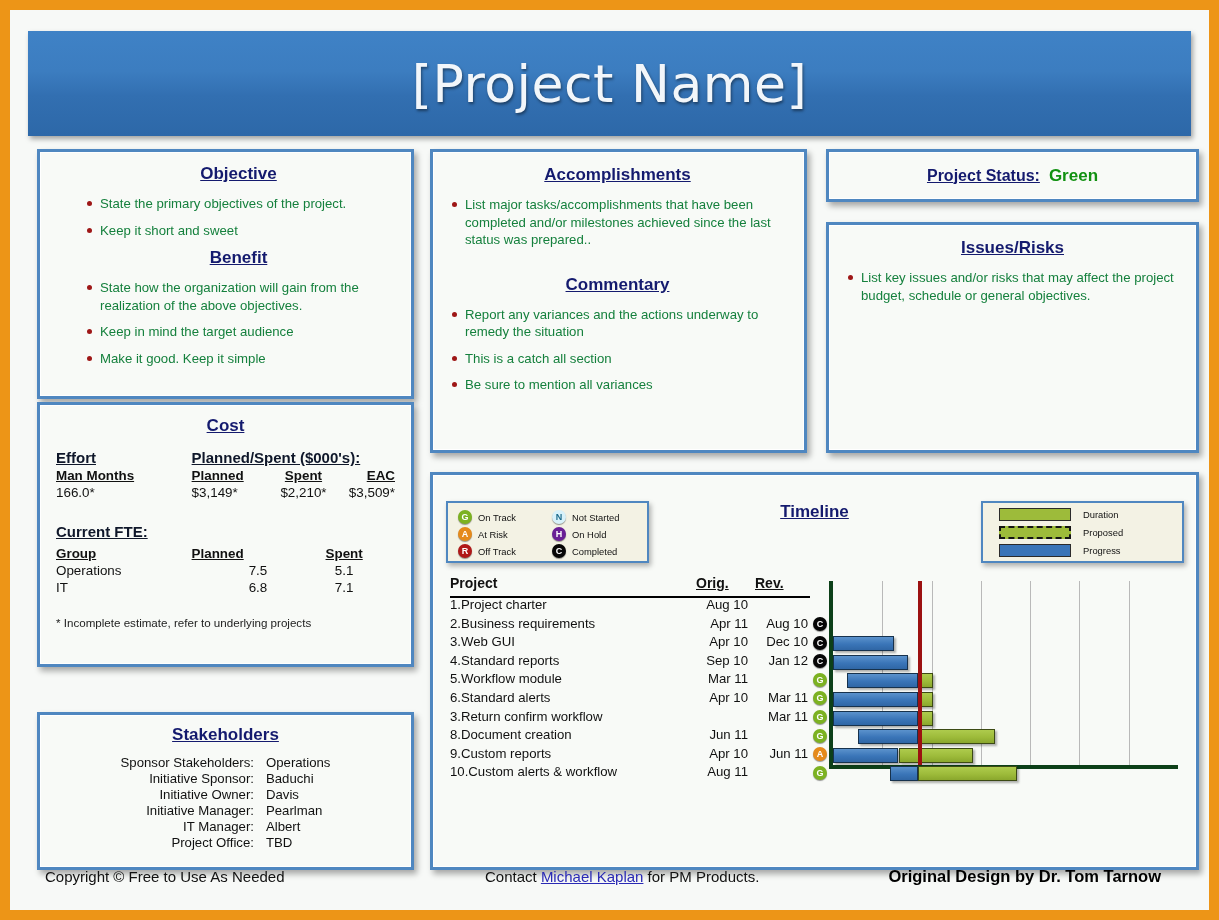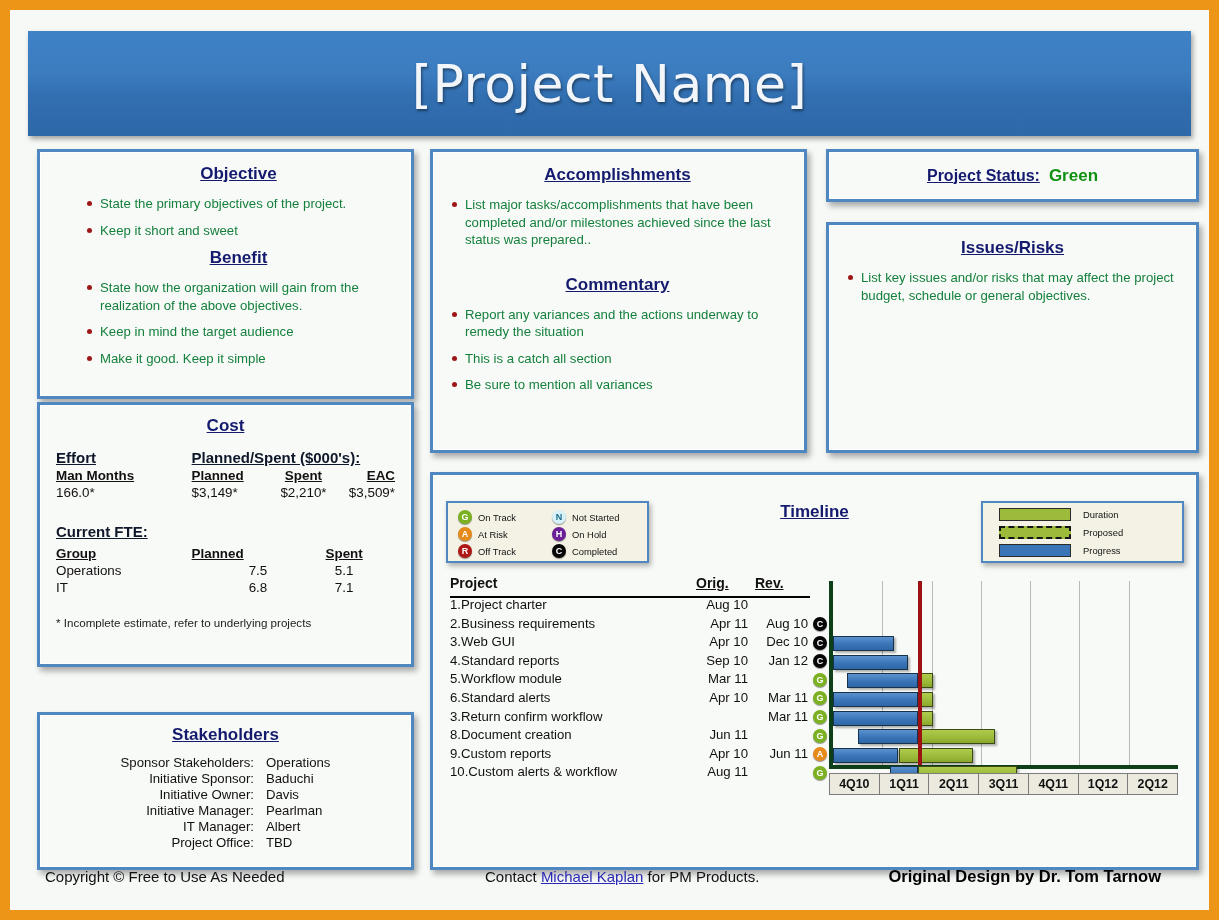--- a/index.html
+++ b/index.html
@@ -463,29 +463,20 @@
             <div class="bar bar-prog" style="left: 0%; width: 24.5714%; top: 129.6px;"></div>
             <div class="bar bar-dur" style="left: 24.5714%; width: 4.28571%; top: 129.6px;"></div>
             <div class="bar bar-prog" style="left: 7.28571%; width: 17.2857%; top: 148.2px;"></div>
             <div class="bar bar-dur" style="left: 24.5714%; width: 22.2857%; top: 148.2px;"></div>
             <div class="bar bar-prog" style="left: 0%; width: 18.8571%; top: 166.8px;"></div>
             <div class="bar bar-dur" style="left: 19.1429%; width: 21.5714%; top: 166.8px;"></div>
             <div class="bar bar-prog" style="left: 16.4286%; width: 8.14286%; top: 185.4px;"></div>
             <div class="bar bar-dur" style="left: 24.5714%; width: 28.8571%; top: 185.4px;"></div>
             <div class="today" style="left: 24.5714%;"></div>
           </div>
-        <div class="qaxis" id="qaxis">
-            <div class="qcell">4Q10</div>
-            <div class="qcell">1Q11</div>
-            <div class="qcell">2Q11</div>
-            <div class="qcell">3Q11</div>
-            <div class="qcell">4Q11</div>
-            <div class="qcell">1Q12</div>
-            <div class="qcell">2Q12</div>
-          </div>
       </div>
     </div>
   </div>
 
   <div class="footer">
     <div class="ft ft-copy">Copyright © Free to Use As Needed</div>
     <div class="ft ft-contact"><span>Contact </span><a href="#">Michael Kaplan</a><span> for PM Products.</span></div>
     <div class="ft ft-design">Original Design by Dr. Tom Tarnow</div>
   </div>
 

